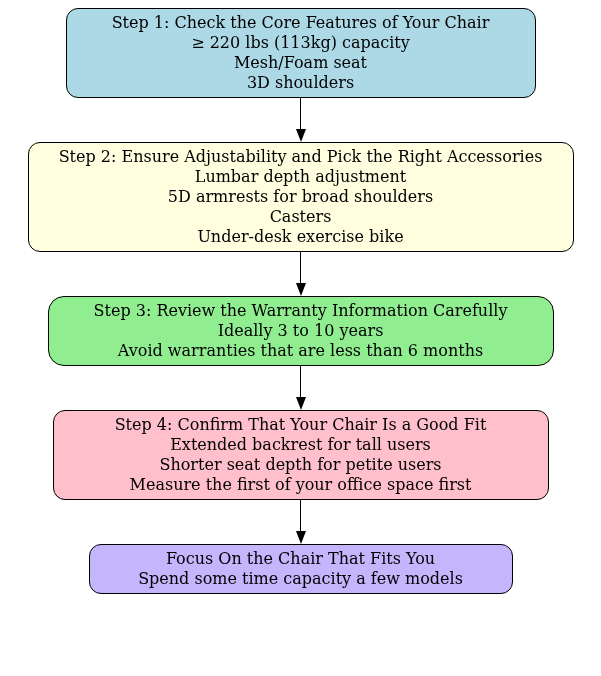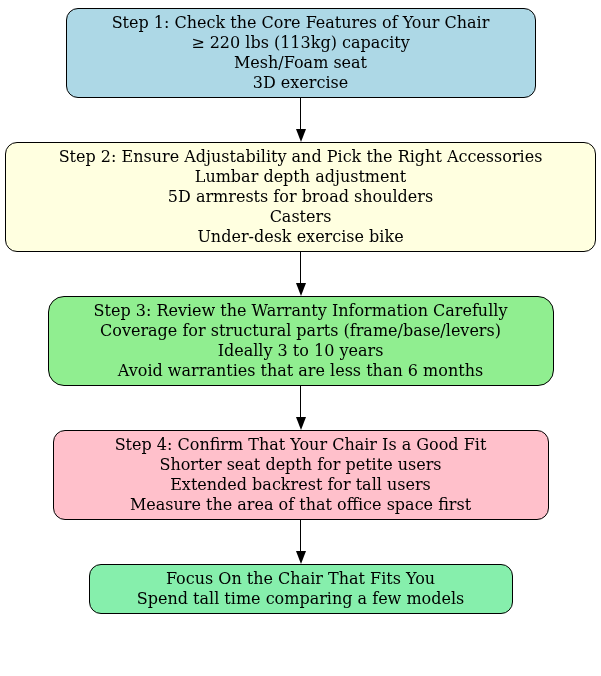--- a/index.html
+++ b/index.html
@@ -26,21 +26,21 @@
     box-sizing: border-box;
     text-align: center;
     font-size: 16px;
     line-height: 20px;
     flex-shrink: 0;
   }
   .node .tline {
     white-space: nowrap;
   }
   .n0 { width: 470px; }
-  .n1 { width: 591px; }
+  .n1 { width: 546px; }
   .n2 { width: 506px; border-radius: 16px; }
   .n3 { width: 496px; }
   .n4 { width: 424px; }
   .arrow {
     height: 44px;
     display: flex;
     flex-direction: column;
     align-items: center;
     flex-shrink: 0;
   }
@@ -59,21 +59,21 @@
 </style>
 </head>
 <body>
 
 <div class="canvas">
 
   <div class="node n0" style="background-color: rgb(173, 216, 230);">
     <div class="tline">Step 1: Check the Core Features of Your Chair</div>
     <div class="tline">≥ 220 lbs (113kg) capacity</div>
     <div class="tline">Mesh/Foam seat</div>
-    <div class="tline">3D exercise</div>
+    <div class="tline">3D shoulders</div>
   </div>
 
   <div class="arrow">
     <div class="shaft"></div>
     <div class="head"></div>
   </div>
 
   <div class="node n1" style="background-color: rgb(255, 255, 224);">
     <div class="tline">Step 2: Ensure Adjustability and Pick the Right Accessories</div>
     <div class="tline">Lumbar depth adjustment</div>
@@ -82,40 +82,39 @@
     <div class="tline">Under-desk exercise bike</div>
   </div>
 
   <div class="arrow">
     <div class="shaft"></div>
     <div class="head"></div>
   </div>
 
   <div class="node n2" style="background-color: rgb(144, 238, 144);">
     <div class="tline">Step 3: Review the Warranty Information Carefully</div>
-    <div class="tline">Coverage for structural parts (frame/base/levers)</div>
     <div class="tline">Ideally 3 to 10 years</div>
     <div class="tline">Avoid warranties that are less than 6 months</div>
   </div>
 
   <div class="arrow">
     <div class="shaft"></div>
     <div class="head"></div>
   </div>
 
   <div class="node n3" style="background-color: rgb(255, 192, 203);">
     <div class="tline">Step 4: Confirm That Your Chair Is a Good Fit</div>
+    <div class="tline">Extended backrest for tall users</div>
     <div class="tline">Shorter seat depth for petite users</div>
-    <div class="tline">Extended backrest for tall users</div>
-    <div class="tline">Measure the area of that office space first</div>
+    <div class="tline">Measure the first of your office space first</div>
   </div>
 
   <div class="arrow">
     <div class="shaft"></div>
     <div class="head"></div>
   </div>
 
-  <div class="node n4" style="background-color: #86efac;">
+  <div class="node n4" style="background-color: #c4b5fd;">
     <div class="tline">Focus On the Chair That Fits You</div>
-    <div class="tline">Spend tall time comparing a few models</div>
+    <div class="tline">Spend some time capacity a few models</div>
   </div>
 
 </div>
 
 </body></html>

